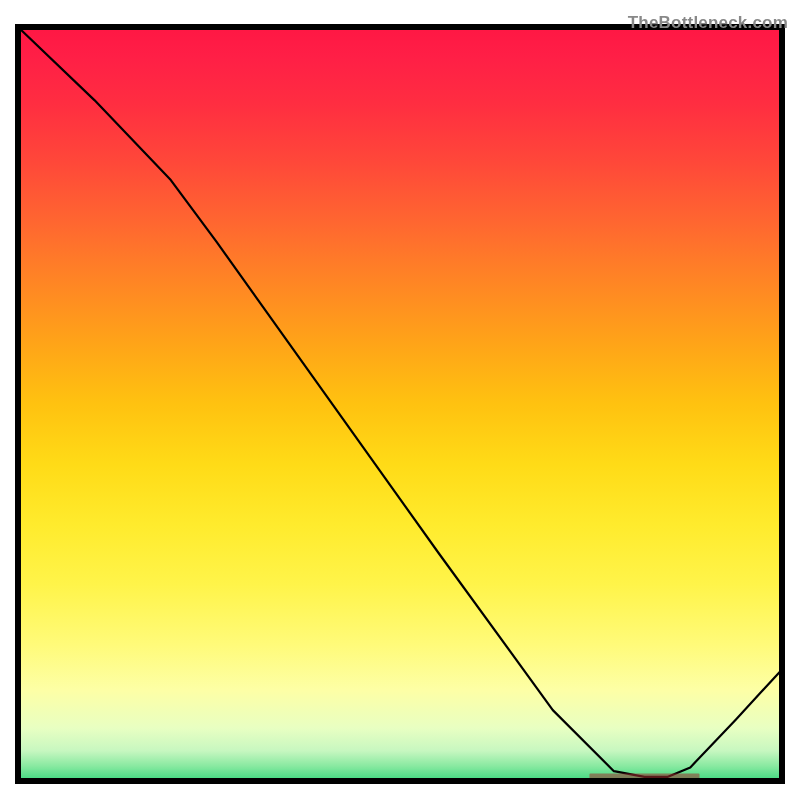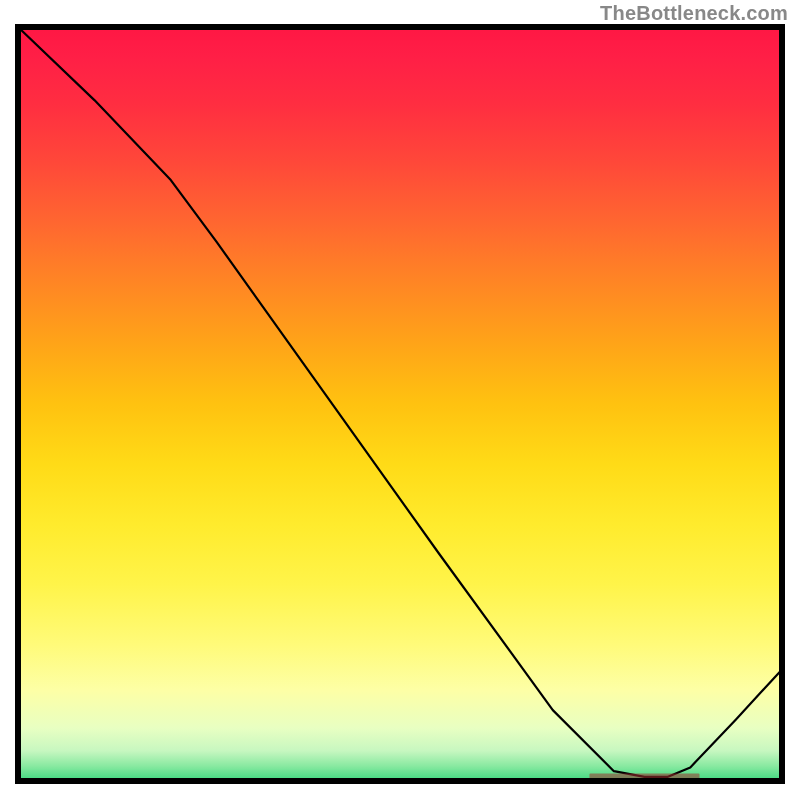--- a/index.html
+++ b/index.html
@@ -10,24 +10,24 @@
     background: #ffffff;
     font-family: Arial, Helvetica, sans-serif;
   }
   .chart-container {
     position: relative;
     width: 800px;
     height: 800px;
   }
   .watermark {
     position: absolute;
-    top: 2px;
+    top: 13px;
     right: 12px;
     color: #888;
-    font-size: 20px;
+    font-size: 17px;
     font-weight: 600;
     letter-spacing: 0.2px;
     z-index: 10;
   }
   svg {
     display: block;
   }
 </style>
 </head>
 <body>

